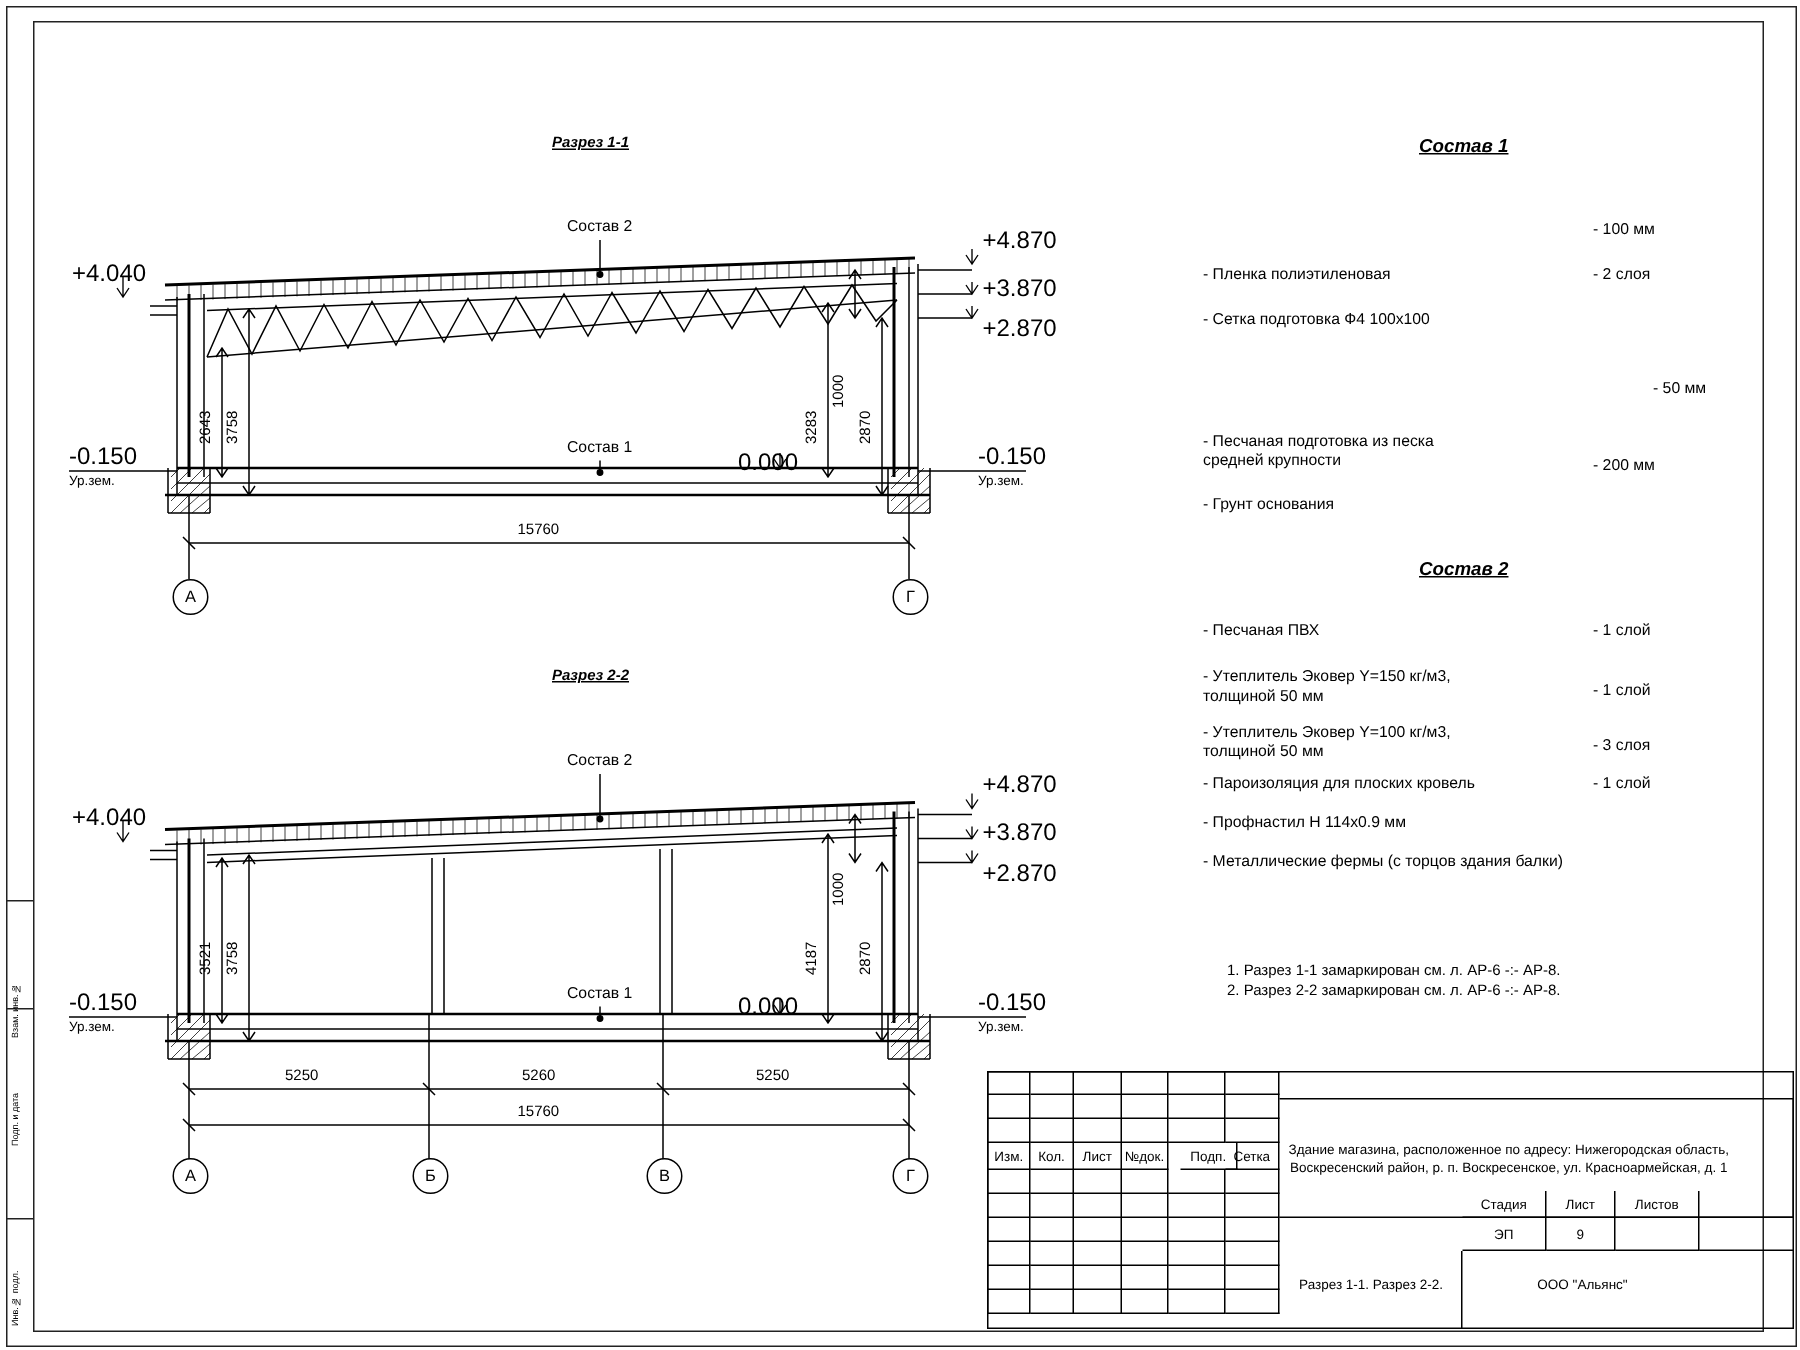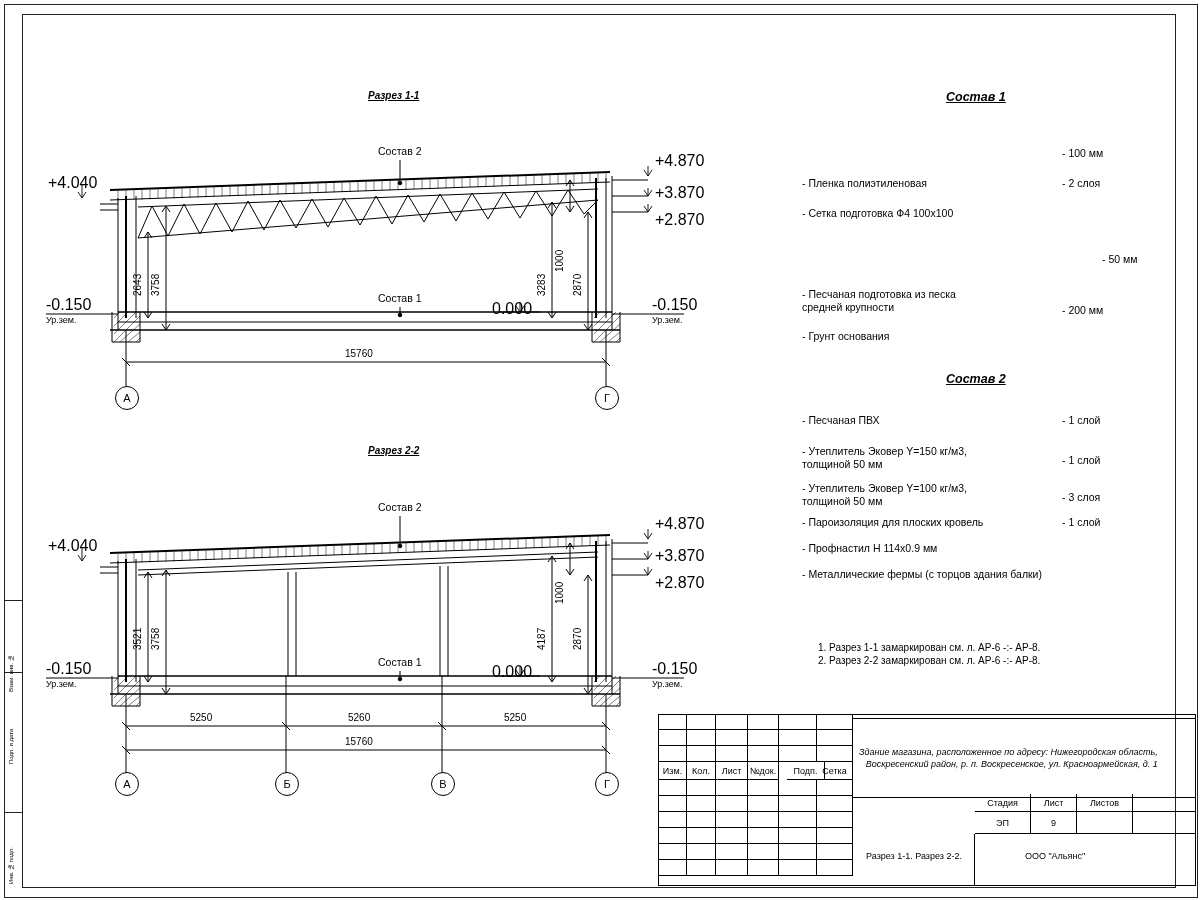--- a/index.html
+++ b/index.html
@@ -485,21 +485,21 @@
     <div class="tb-cell" style="left:0; top:146px; width:29px; height:16px; border-left:1px solid #000;"></div>
     <div class="tb-cell" style="left:29px; top:146px; width:29px; height:16px;"></div>
     <div class="tb-cell" style="left:58px; top:146px; width:32px; height:16px;"></div>
     <div class="tb-cell" style="left:90px; top:146px; width:31px; height:16px;"></div>
     <div class="tb-cell" style="left:121px; top:146px; width:38px; height:16px;"></div>
     <div class="tb-cell" style="left:159px; top:146px; width:36px; height:16px;"></div>
   </div>
 
   <div style="position:absolute; left:853px; top:714px; width:343px; height:172px;">
 
-    <div class="tb-cell" style="left:0; top:4px; width:343px; height:80px; border-top:1px solid #000; justify-content:flex-start; padding-left:6px; text-align:right;font-style:italic;">
+    <div class="tb-cell" style="left:0; top:18px; width:343px; height:80px; border-top:1px solid #000; justify-content:flex-start; padding-left:6px; text-align:center;">
       <span class="tb-text" style="position:relative; left:0; top:0;">Здание магазина, расположенное по адресу: Нижегородская область,
 Воскресенский район, р. п. Воскресенское, ул. Красноармейская, д. 1</span>
     </div>
 
     <div class="tb-cell" style="left:0; top:80px; width:122px; height:0; border-bottom:none; border-right:none;"></div>
     <div class="tb-cell" style="left:122px; top:80px; width:56px; height:18px;">Стадия</div>
     <div class="tb-cell" style="left:178px; top:80px; width:46px; height:18px;">Лист</div>
     <div class="tb-cell" style="left:224px; top:80px; width:56px; height:18px;">Листов</div>
     <div class="tb-cell" style="left:280px; top:80px; width:63px; height:18px; border-right:none;"></div>
 

